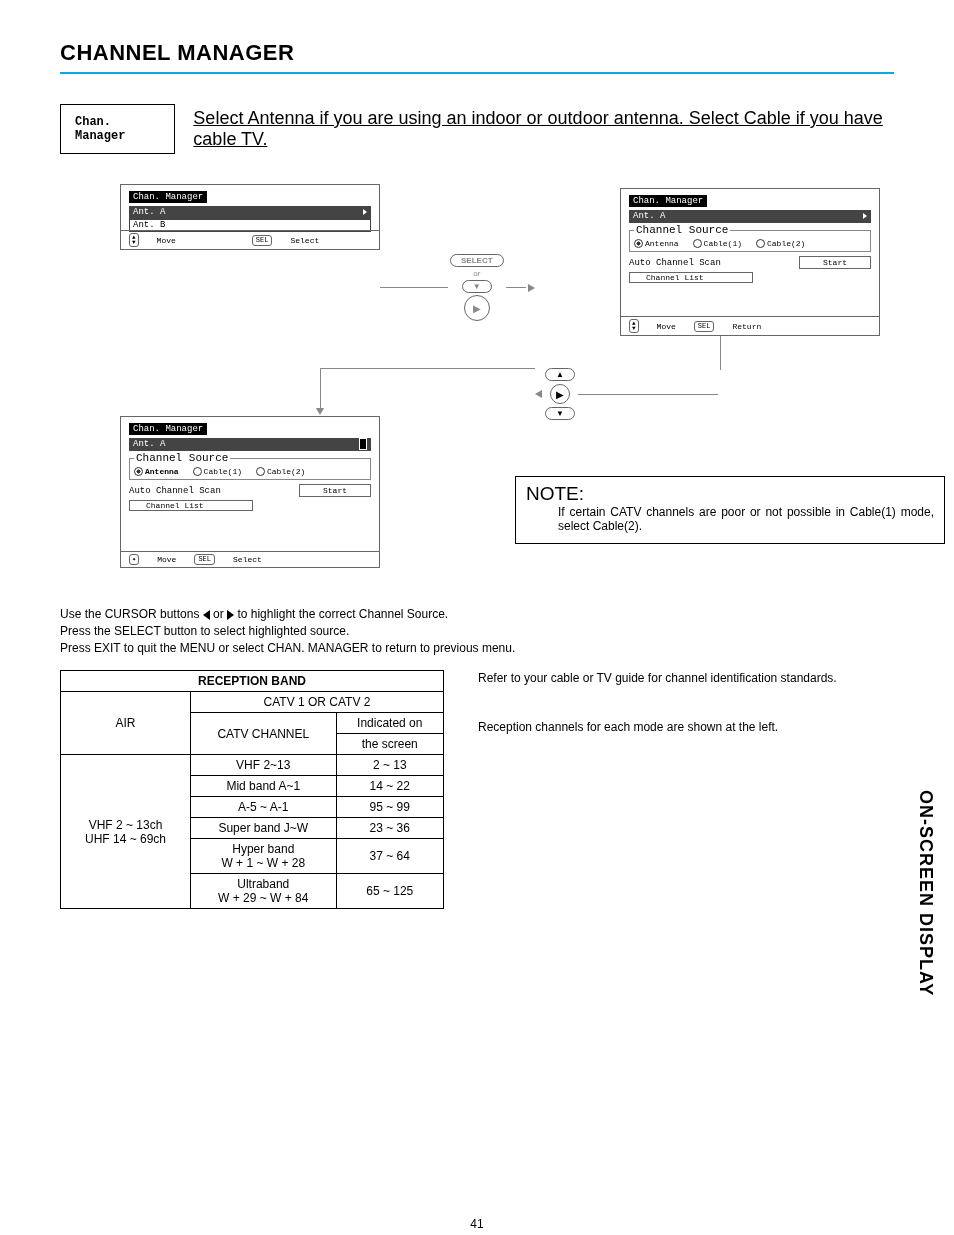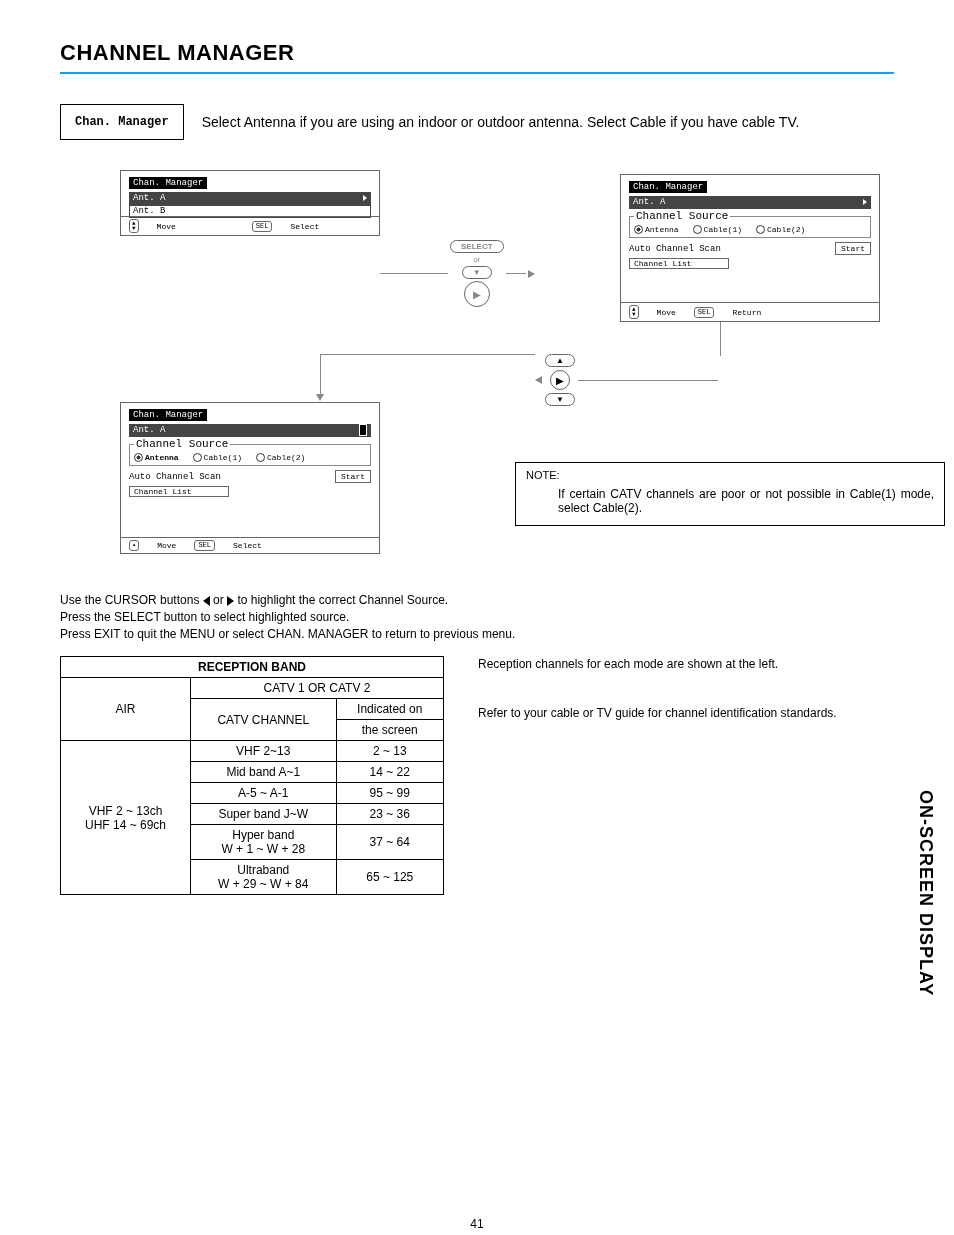--- a/index.html
+++ b/index.html
@@ -28,21 +28,22 @@
     margin-bottom: 30px;
   }
   .chan-box {
     border: 1px solid #000;
     padding: 10px 14px;
     font-family: "Courier New", monospace;
     font-weight: bold;
     font-size: 12px;
   }
   .intro-text {
-    font-size: 14px;
+    font-size: 18px;
+    text-decoration: underline;
   }
   
   .diagram-area {
     position: relative;
     height: 390px;
     margin-left: 60px;
   }
   .osd {
     position: absolute;
     border: 1px solid #666;
@@ -114,22 +115,22 @@
     border: 1px solid #888;
     margin: 2px 0 4px 0;
     padding: 3px 4px;
     font-size: 8px;
   }
   fieldset.src legend { padding: 0 2px; font-size:11px;}
   .src-opts { display:flex; gap:14px; }
   .radio { width:7px;height:7px;border:1px solid #333;border-radius:50%;display:inline-block;vertical-align:middle;margin-right:2px;}
   .radio.filled { background: radial-gradient(#333 0 40%, transparent 41%);}
   .osd-line { display:flex; justify-content: space-between; align-items:center; margin:3px 0;}
-  .osd-btn { border:1px solid #666; padding: 0 5px; font-size:8px; line-height:11px;}
-  .osd-chlist { border:1px solid #666; padding: 0 4px; font-size:8px; display:inline-block; width:90px;}
+  .osd-btn { border:1px solid #666; padding: 0 23px; font-size:8px; line-height:11px;}
+  .osd-chlist { border:1px solid #666; padding: 0 16px; font-size:8px; display:inline-block; width:90px;}
   
   .flow {
     position: absolute;
     color: #888;
     font-size: 9px;
     display:flex;
     align-items:center;
     gap: 2px;
   }
   .arrow-line-h { height: 1px; background: #888; }
@@ -159,21 +160,21 @@
   }
   
   .note-box {
     position: absolute;
     left: 395px; top: 292px;
     width: 430px;
     border: 1px solid #000;
     padding: 6px 10px 10px 10px;
     box-sizing: border-box;
   }
-  .note-title { font-size: 11px; margin-bottom: 6px; }
+  .note-title { font-size: 19px; }
   .note-body { font-size: 12px; margin-left: 32px; text-align: justify; }
   
   .instructions {
     margin-top: 32px;
     font-size: 12px;
     line-height: 1.4;
   }
   .tri-l { display:inline-block;width:0;height:0;border-right:7px solid #000;border-top:5px solid transparent;border-bottom:5px solid transparent;vertical-align:middle;}
   .tri-r { display:inline-block;width:0;height:0;border-left:7px solid #000;border-top:5px solid transparent;border-bottom:5px solid transparent;vertical-align:middle;}
   
@@ -416,19 +417,19 @@
     <tr>
       <td>
             <div>Ultraband</div>
             <div>W + 29 ~ W + 84</div>
           </td>
       <td>65 ~ 125</td>
     </tr>
   </tbody>
     </table>
   <div class="side-text">
+    <p>Refer to your cable or TV guide for channel identification standards.</p>
     <p>Reception channels for each mode are shown at the left.</p>
-    <p>Refer to your cable or TV guide for channel identification standards.</p>
   </div>
 </div>
 
 <div class="side-label">ON-SCREEN DISPLAY</div>
 <div class="page-num">41</div>
 
 </body></html>

